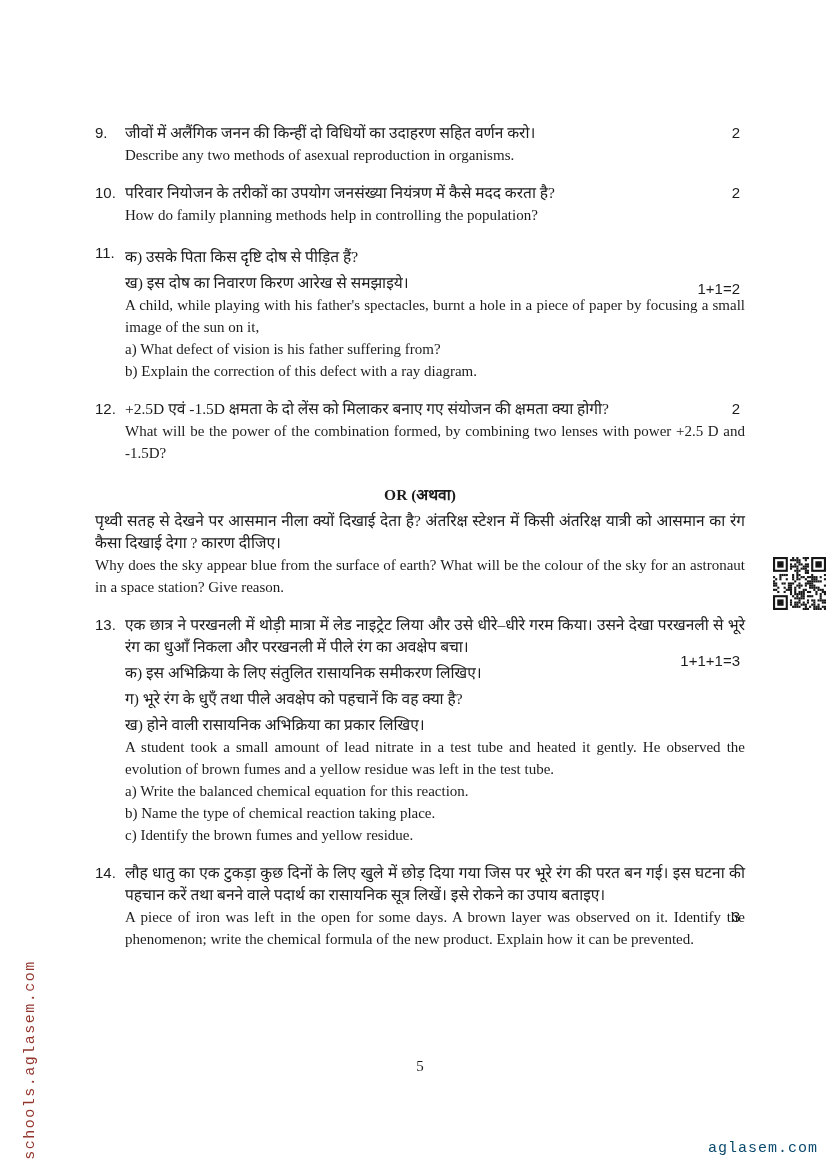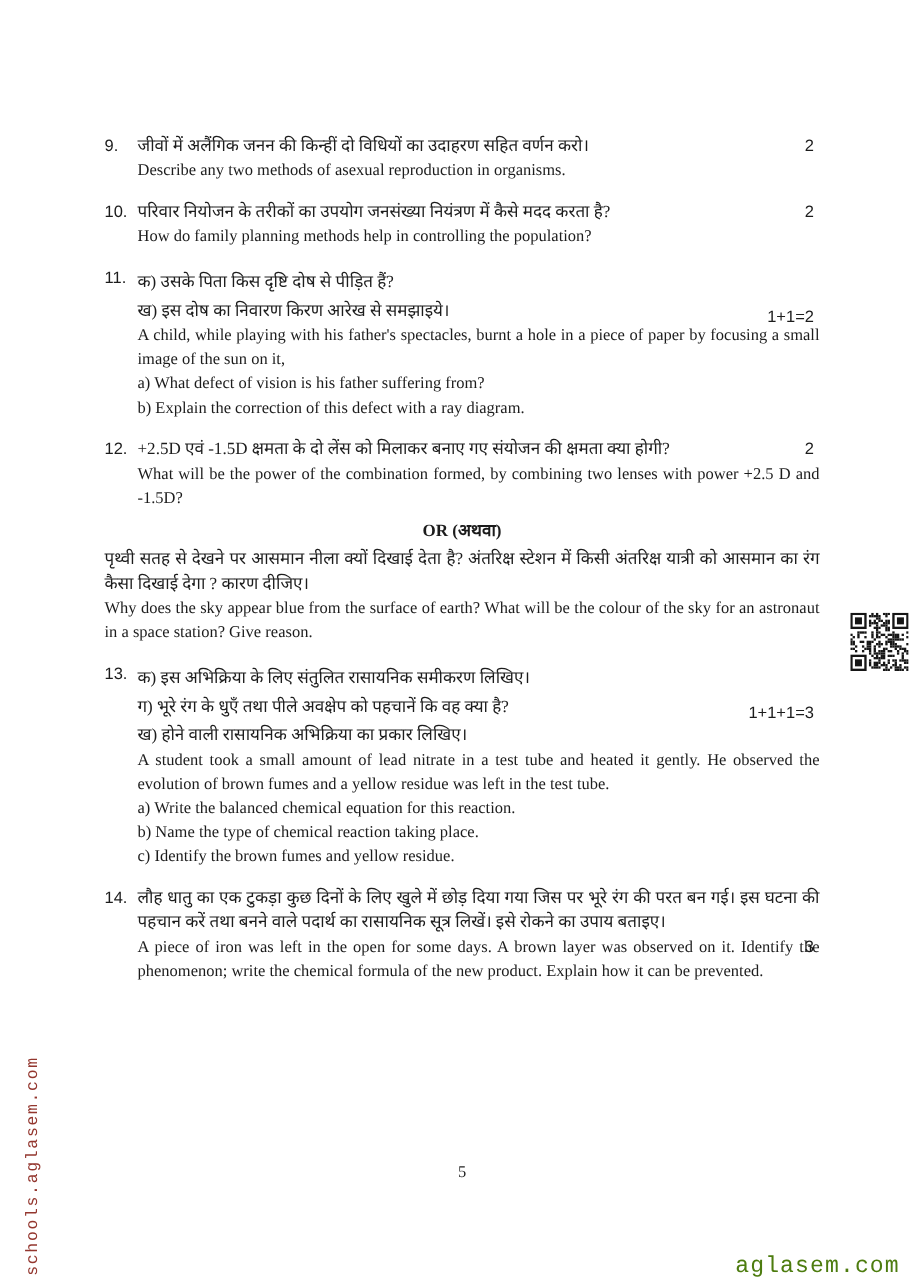--- a/index.html
+++ b/index.html
@@ -14,32 +14,32 @@
   .qbody{flex:1;position:relative;}
   .full .qbody{margin-left:0;}
   .hindi{margin:0;font-size:15.5px;line-height:22px;text-align:justify;}
   .english{margin:0;font-size:15px;line-height:22px;text-align:justify;}
   .hindi-sub{margin:4px 0 0 0;font-size:15.5px;line-height:22px;}
   .english-sub{margin:0;font-size:15px;line-height:22px;}
   .marks{position:absolute;right:5px;font-size:15px;line-height:22px;font-family:"Liberation Sans","DejaVu Sans",sans-serif;}
   .marks.l1{top:0;}
   .marks.l2{top:36px;}
   .marks.l3{top:44px;}
-  .tight{margin-bottom:8px;}
+  .tight{margin-bottom:20px;}
   .or-label{text-align:center;font-weight:bold;font-size:15.5px;line-height:22px;margin:4px 0 4px 0;}
   .page-number{position:absolute;top:1058px;left:95px;width:650px;text-align:center;font-size:15px;}
   .watermark-left{
     position:absolute;top:1060px;left:30px;transform:translate(-50%,-50%) rotate(-90deg);
     white-space:nowrap;font-family:"Liberation Mono","DejaVu Sans Mono",monospace;
     font-size:15px;letter-spacing:1.5px;
   }
   .watermark-corner{
     position:absolute;top:1140px;right:9px;white-space:nowrap;
     font-family:"Liberation Mono","DejaVu Sans Mono",monospace;
-    font-size:21px;letter-spacing:1px;color:#4d7c0f;
+    font-size:15px;letter-spacing:1px;color:#0c4a6e;
   }
   .qr{position:absolute;top:557px;right:1px;width:53px;height:53px;}
   .qr svg{display:block;width:53px;height:53px;}
 </style>
 </head>
 <body>
 
 <div class="content">
 
   <div class="question">
@@ -87,20 +87,21 @@
     <div class="qbody">
       <p class="hindi">पृथ्वी सतह से देखने पर आसमान नीला क्यों दिखाई देता है? अंतरिक्ष स्टेशन में किसी अंतरिक्ष यात्री को आसमान का रंग कैसा दिखाई देगा ? कारण दीजिए।</p>
       <p class="english">Why does the sky appear blue from the surface of earth? What will be the colour of the sky for an astronaut in a space station? Give reason.</p>
     </div>
   </div>
 
   <div class="question">
     <div class="qnum">13.</div>
     <div class="qbody">
       <div class="marks l2">1+1+1=3</div>
+      <p class="hindi">एक छात्र ने परखनली में थोड़ी मात्रा में लेड नाइट्रेट लिया और उसे धीरे–धीरे गरम किया। उसने देखा परखनली से भूरे रंग का धुआँ निकला और परखनली में पीले रंग का अवक्षेप बचा।</p>
       <p class="hindi-sub">क) इस अभिक्रिया के लिए संतुलित रासायनिक समीकरण लिखिए।</p>
       <p class="hindi-sub">ग) भूरे रंग के धुएँ तथा पीले अवक्षेप को पहचानें कि वह क्या है?</p>
       <p class="hindi-sub">ख) होने वाली रासायनिक अभिक्रिया का प्रकार लिखिए।</p>
       <p class="english">A student took a small amount of lead nitrate in a test tube and heated it gently. He observed the evolution of brown fumes and a yellow residue was left in the test tube.</p>
       <p class="english-sub">a) Write the balanced chemical equation for this reaction.</p>
       <p class="english-sub">b) Name the type of chemical reaction taking place.</p>
       <p class="english-sub">c) Identify the brown fumes and yellow residue.</p>
     </div>
   </div>
 

